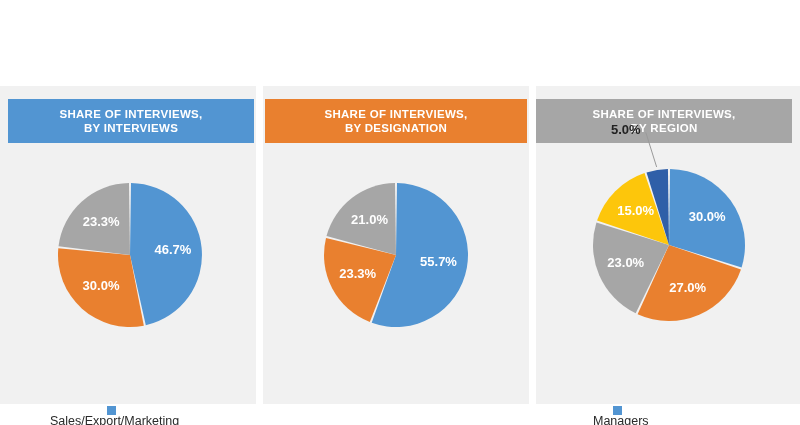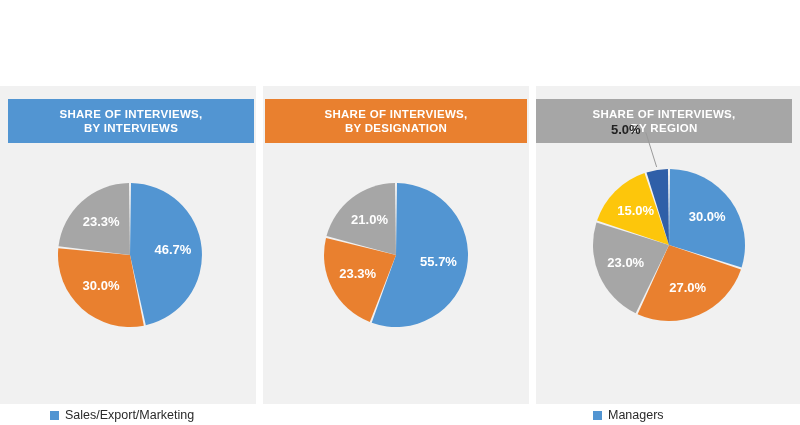--- a/index.html
+++ b/index.html
@@ -53,20 +53,21 @@
   }
   .slice-label.light { fill: #ffffff; }
   .slice-label.dark  { fill: #222222; }
 
   .legend { position: absolute; }
   .legend-row {
     display: flex;
     align-items: center;
     height: 19px;
     margin-bottom: 5px;
+    flex-direction: column;
   }
   .legend-swatch {
     width: 9px; height: 9px;
     margin-right: 6px;
     flex: 0 0 auto;
   }
   .legend-text {
     font-size: 12.5px;
     color: #2a2a2a;
     white-space: nowrap;

